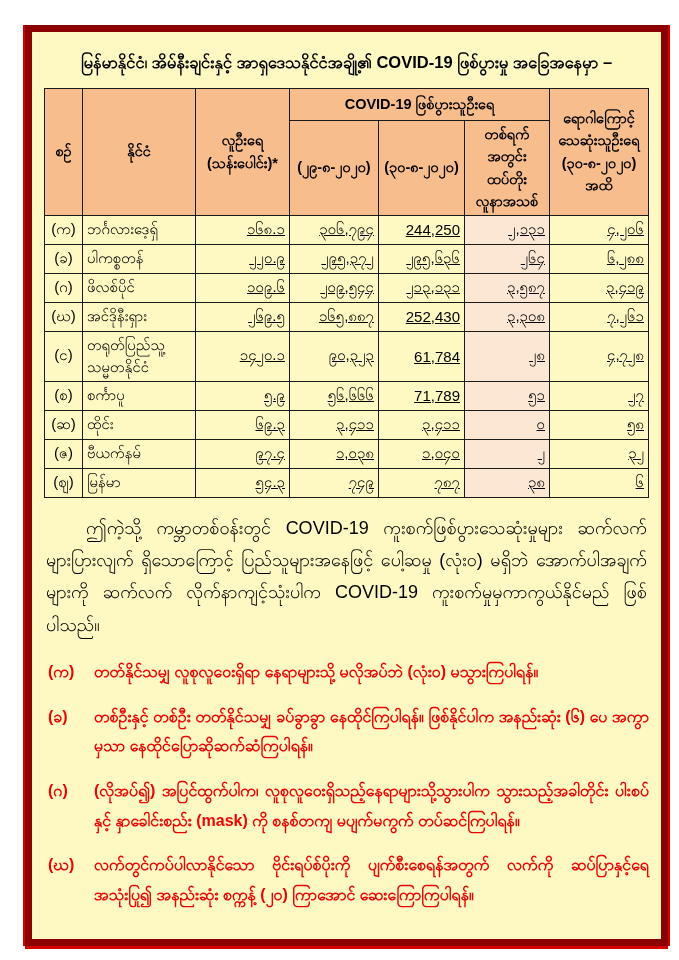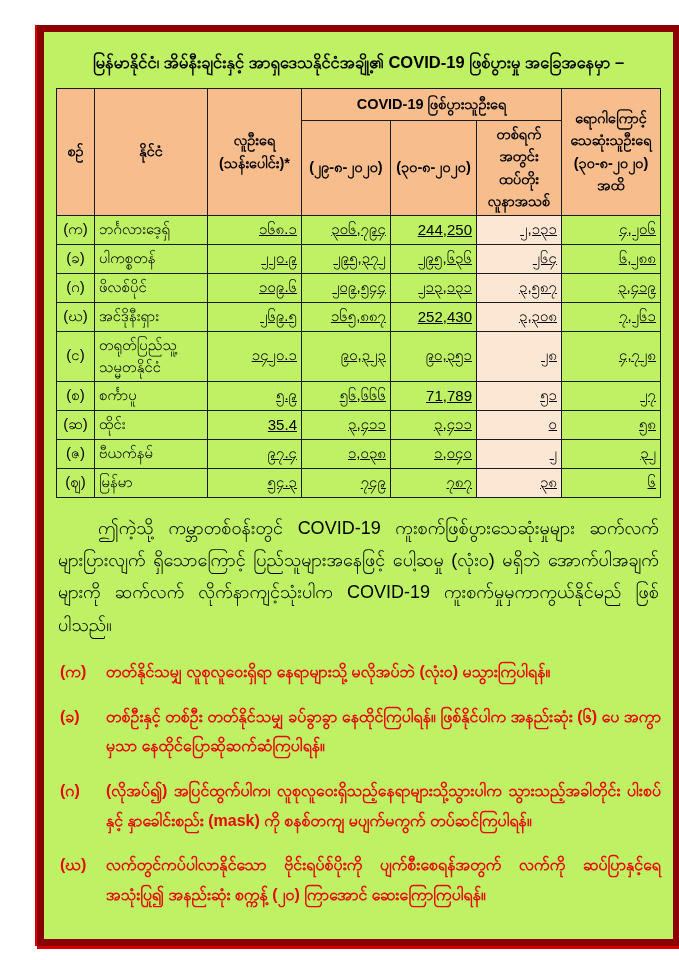--- a/index.html
+++ b/index.html
@@ -3,22 +3,22 @@
 <meta charset="utf-8">
 <style>
   html,body{margin:0;padding:0;}
   body{
     width:679px;height:960px;background:#ffffff;position:relative;
     font-family:"Liberation Sans","DejaVu Sans",sans-serif;
     color:var(--body-text,#000);
     -webkit-font-smoothing:antialiased;
   }
   .page{
-    position:absolute;left:37px;top:25px;width:617px;height:893px;
-    background:#bef264;
+    position:absolute;left:25px;top:25px;width:617px;height:893px;
+    background:#fef9c3;
     border:7px solid var(--page-border,#8b0000);
     box-shadow:0 3px 0 0 var(--page-border-glow,#d00000),
                2px 0 0 0 var(--page-border-glow,#d00000),
               -2px 0 0 0 var(--page-border-glow,#d00000);
     padding:14px 6px 0 6px;box-sizing:content-box;overflow:hidden;
   }
   .title{
     text-align:center;font-size:16.5px;font-weight:600;line-height:1.8;
     margin:2px 0 10px 0;
   }
@@ -134,37 +134,37 @@
         <td class="num">252,430</td>
         <td class="num hl">၃,၃၀၈</td>
         <td class="num">၇,၂၆၁</td>
       </tr>
       <tr>
         <td class="c-serial">(င)</td>
         <td class="c-country pre">တရုတ်ပြည်သူ့
 သမ္မတနိုင်ငံ</td>
         <td class="num">၁၄၂၀.၁</td>
         <td class="num">၉၀,၃၂၃</td>
-        <td class="num">၉၀,၃၅၁</td>
+        <td class="num">61,784</td>
         <td class="num hl">၂၈</td>
         <td class="num">၄,၇၂၈</td>
       </tr>
       <tr>
         <td class="c-serial">(စ)</td>
         <td class="c-country pre">စင်္ကာပူ</td>
         <td class="num">၅.၉</td>
         <td class="num">၅၆,၆၆၆</td>
         <td class="num">71,789</td>
         <td class="num hl">၅၁</td>
         <td class="num">၂၇</td>
       </tr>
       <tr>
         <td class="c-serial">(ဆ)</td>
         <td class="c-country pre">ထိုင်း</td>
-        <td class="num">35.4</td>
+        <td class="num">၆၉.၃</td>
         <td class="num">၃,၄၁၁</td>
         <td class="num">၃,၄၁၁</td>
         <td class="num hl">၀</td>
         <td class="num">၅၈</td>
       </tr>
       <tr>
         <td class="c-serial">(ဇ)</td>
         <td class="c-country pre">ဗီယက်နမ်</td>
         <td class="num">၉၇.၄</td>
         <td class="num">၁,၀၃၈</td>

